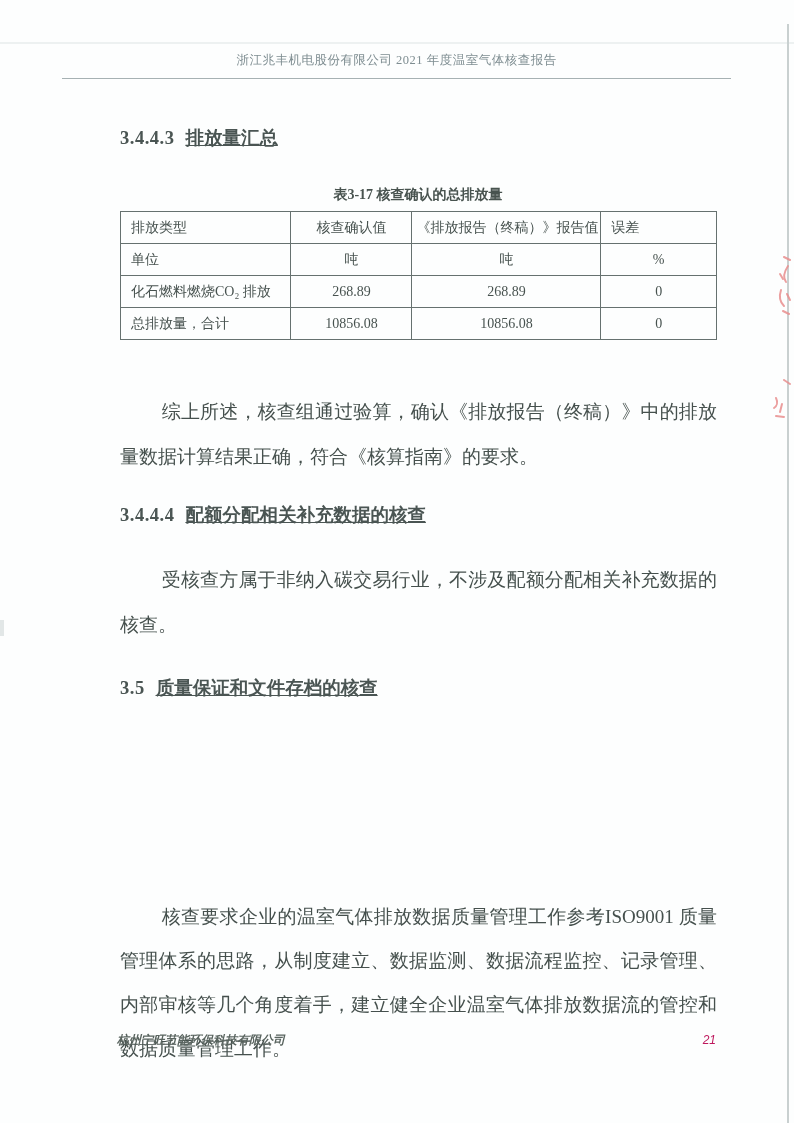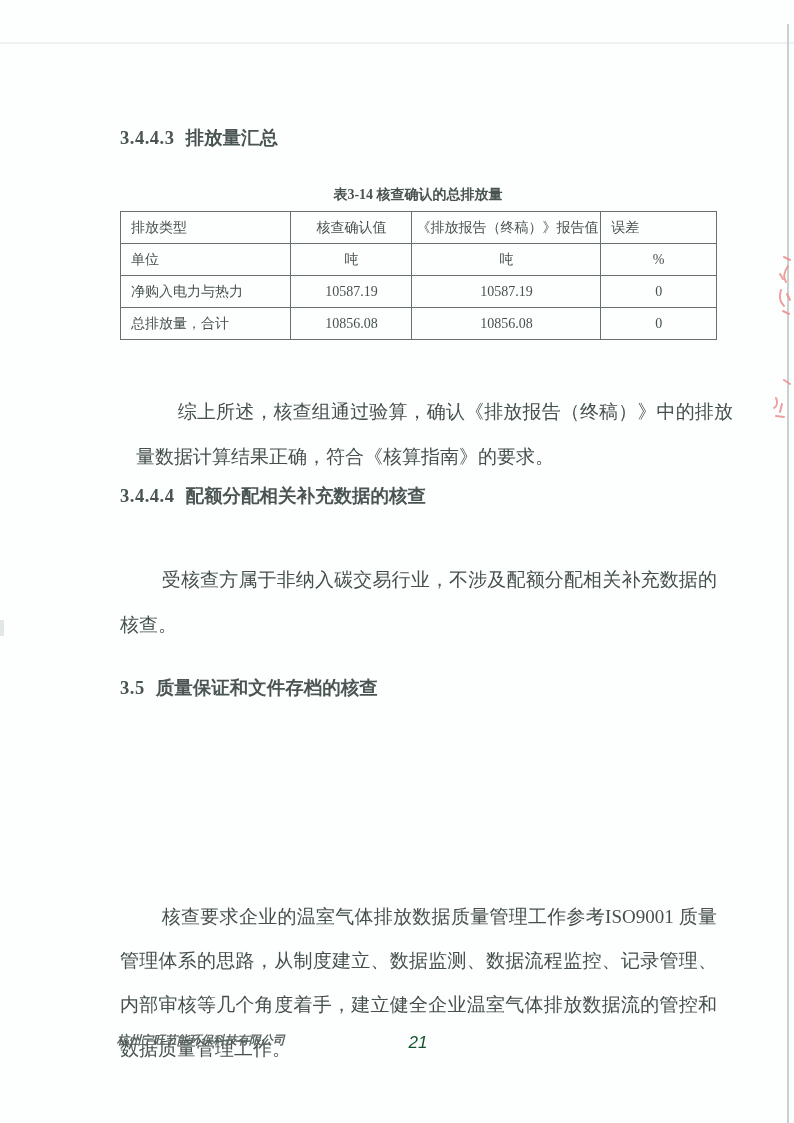--- a/index.html
+++ b/index.html
@@ -62,23 +62,23 @@
   .sec-heading {
     position: absolute;
     left: 120px;
     width: 600px;
     font-weight: bold;
     font-size: 18.5px;
     color: #4a5553;
     line-height: 24px;
   }
   .sec-heading .num { letter-spacing: 0.5px; }
-  .sec-heading .ttl { margin-left: 11px; }
+  .sec-heading .ttl { margin-left: 11px; text-decoration: underline; }
   .h-3443 { top: 126px; }
-  .h-3444 { top: 484px; }
+  .h-3444 { top: 503px; }
   .h-35   { top: 676px; }
   
   .tbl-caption {
     position: absolute;
     left: 120px; top: 186px;
     width: 596px;
     text-align: center;
     font-weight: bold;
     font-size: 14px;
     color: #48534f;
@@ -112,21 +112,21 @@
   .para {
     position: absolute;
     left: 120px;
     width: 597px;
     font-size: 19px;
     line-height: 45px;
     text-align: justify;
     text-indent: 2.2em;
     color: #45504d;
   }
-  .p-summary  { top: 370px; margin-left: 16px; }
+  .p-summary  { top: 370px; }
   .p-quota    { top: 538px; }
   .p-quality1 { top: 695px; }
   .p-quality2 { top: 876px; line-height: 44px; }
   
   .doc-footer {
     position: absolute;
     left: 0; top: 1030px;
     width: 669px;
     height: 24px;
     font-style: italic;
@@ -136,24 +136,24 @@
     left: 117px; top: 2px;
     font-family: "Liberation Sans", "DejaVu Sans", sans-serif;
     font-weight: 600;
     font-size: 12px;
     color: #59645f;
   }
   .footer-page {
     position: absolute;
     left: 120px; top: 3px;
     width: 596px;
-    text-align: center;
+    text-align: right;
     font-family: "Liberation Sans", "DejaVu Sans", sans-serif;
-    font-size: 17px;
-    color: #14532d;
+    font-size: 12px;
+    color: #be185d;
   }
 </style>
 </head>
 <body>
 
 <div class="page">
 
   <div class="scan-top-line"></div>
   <div class="scan-right-line"></div>
   <div class="scan-left-mark"></div>
@@ -171,26 +171,29 @@
 
   <svg class="red-marks red-marks-2" width="26" height="44" viewBox="0 0 26 44">
     <g fill="none" stroke="#e98f8f" stroke-width="2" stroke-linecap="round" opacity="0.85">
       <path d="M16 4 L22 8"></path>
       <path d="M8 22 C10 26, 9 30, 6 32"></path>
       <path d="M14 28 L12 36"></path>
       <path d="M8 40 L16 41"></path>
     </g>
   </svg>
 
+  <div class="doc-header">
+    <span class="title">浙江兆丰机电股份有限公司 2021 年度温室气体核查报告</span>
+  </div>
 
   <div class="sec-heading h-3443">
     <span class="num">3.4.4.3</span><span class="ttl">排放量汇总</span>
   </div>
 
-  <div class="tbl-caption">表3-14 核查确认的总排放量</div>
+  <div class="tbl-caption">表3-17 核查确认的总排放量</div>
 
   <table class="emissions">
     <colgroup>
       <col class="c1">
         <col class="c2">
         <col class="c3">
         <col class="c4">
     </colgroup>
     <tbody>
       <tr>
@@ -199,23 +202,23 @@
         <td>《排放报告（终稿）》报告值</td>
         <td class="c-left">误差</td>
       </tr>
       <tr>
         <td class="c-left">单位</td>
         <td>吨</td>
         <td>吨</td>
         <td>%</td>
       </tr>
       <tr>
-        <td class="c-left">净购入电力与热力</td>
-        <td>10587.19</td>
-        <td>10587.19</td>
+        <td class="c-left">化石燃料燃烧CO₂ 排放</td>
+        <td>268.89</td>
+        <td>268.89</td>
         <td>0</td>
       </tr>
       <tr>
         <td class="c-left">总排放量，合计</td>
         <td>10856.08</td>
         <td>10856.08</td>
         <td>0</td>
       </tr>
     </tbody>
   </table>

